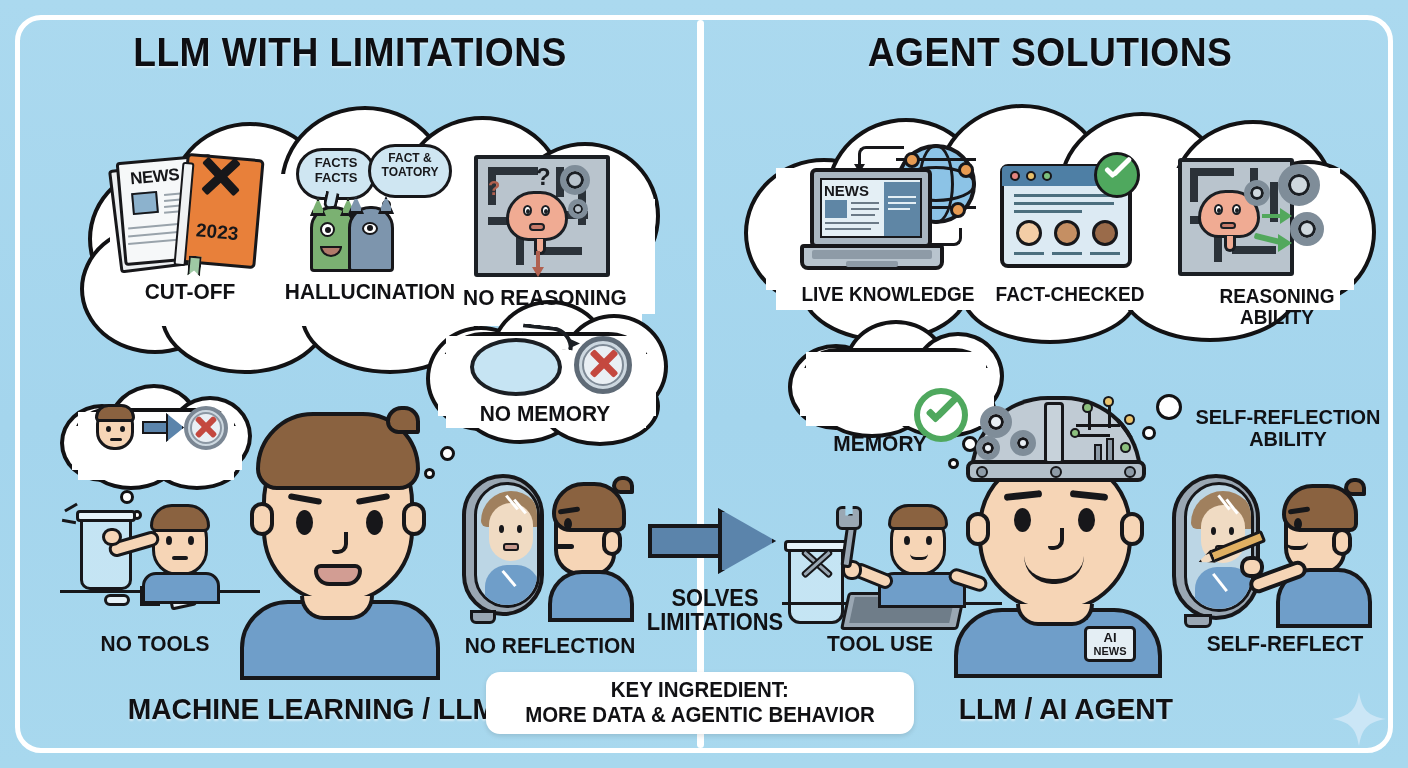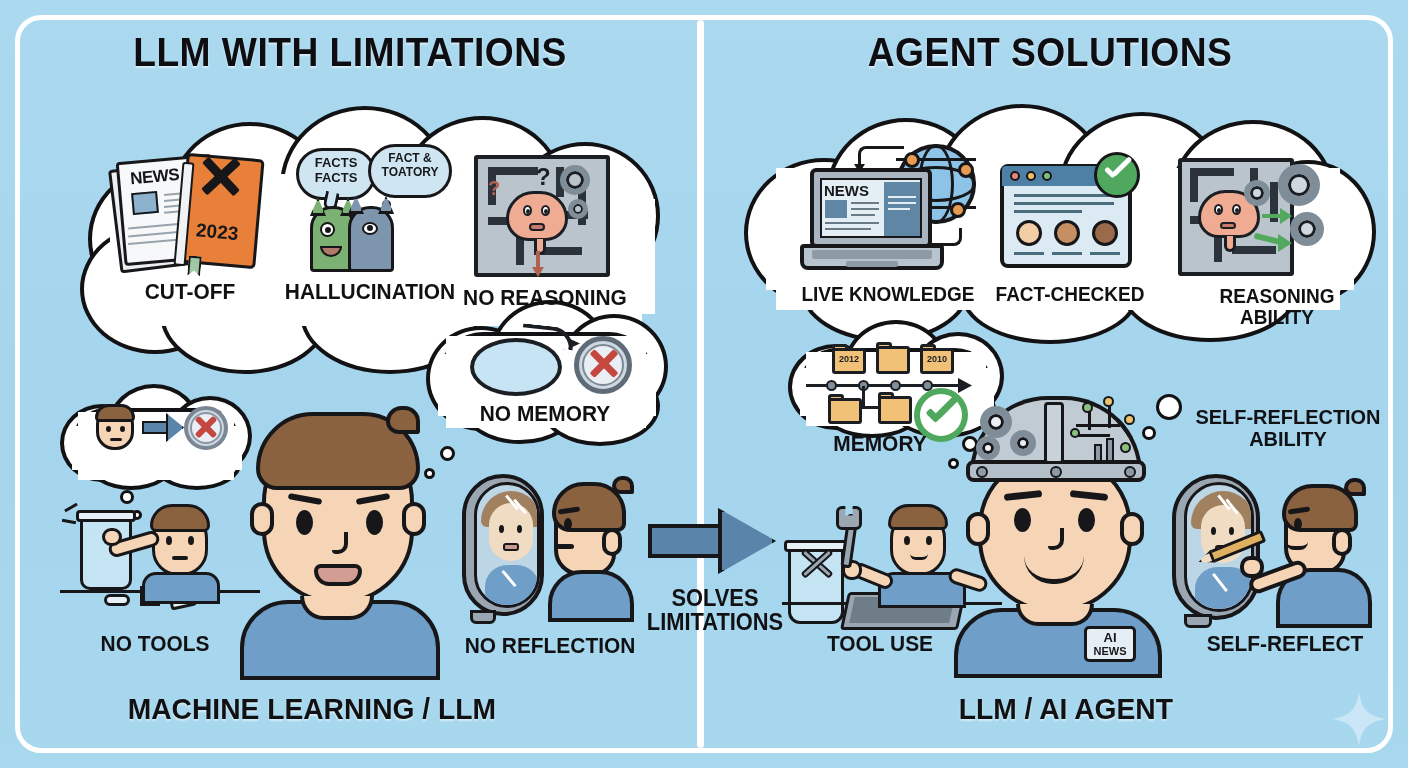--- a/index.html
+++ b/index.html
@@ -326,20 +326,24 @@
 
   <div class="art" style="left:648px; top:508px; width:130px; height:66px; z-index:10;">
     <div style="position:absolute;left:0;top:16px;width:74px;height:34px;background:#5b84ab;border:4px solid #17171a;border-right:none;"></div>
     <div style="position:absolute;left:70px;top:0px;width:58px;height:66px;background:#5b84ab;border:4px solid #17171a;clip-path:polygon(0 0,100% 50%,0 100%);"></div>
   </div>
   <div class="cap" style="left:620px; top:586px; width:190px; font-size:23px; z-index:10;">
     <span>SOLVES</span><br>
     <span>LIMITATIONS</span>
   </div>
 
+  <div id="key-box">
+    <div>KEY INGREDIENT:</div>
+    <div>MORE DATA &amp; AGENTIC BEHAVIOR</div>
+  </div>
 
   <div class="cloud" style="left:740px; top:104px; width:640px; height:240px; z-index:2;">
     <div class="lump" style="left:4px;  top:54px;  width:160px; height:150px;"></div>
     <div class="lump" style="left:86px; top:14px;  width:160px; height:152px;"></div>
     <div class="lump" style="left:196px;top:0px;   width:172px; height:162px;"></div>
     <div class="lump" style="left:318px;top:8px;   width:168px; height:158px;"></div>
     <div class="lump" style="left:430px;top:16px;  width:166px; height:156px;"></div>
     <div class="lump" style="left:500px;top:56px;  width:136px; height:144px;"></div>
     <div class="lump" style="left:60px; top:130px; width:170px; height:108px;"></div>
     <div class="lump" style="left:220px;top:136px; width:180px; height:104px;"></div>
@@ -446,45 +450,20 @@
     <div style="position:absolute;left:84px;top:56px;width:20px;height:4px;background:#52a85c;"></div>
     <div style="position:absolute;left:102px;top:50px;width:12px;height:16px;background:#52a85c;clip-path:polygon(0 0,100% 50%,0 100%);"></div>
     <div style="position:absolute;left:76px;top:78px;width:28px;height:6px;background:#52a85c;transform:rotate(14deg);border-radius:2px;"></div>
     <div style="position:absolute;left:100px;top:76px;width:14px;height:18px;background:#52a85c;clip-path:polygon(0 0,100% 50%,0 100%);"></div>
   </div>
   <div class="cap" style="left:1182px; top:286px; width:190px; font-size:20px;">
     <span>REASONING</span><br>
     <span>ABILITY</span>
   </div>
 
-  <div class="art" style="left:806px; top:340px; width:180px; height:92px;">
-
-    <div style="position:absolute;left:0px;top:44px;width:156px;height:3px;background:#1b1f24;"></div>
-    <div style="position:absolute;left:152px;top:38px;width:14px;height:15px;background:#1b1f24;clip-path:polygon(0 0,100% 50%,0 100%);"></div>
-    <div style="position:absolute;left:20px;top:40px;width:11px;height:11px;background:#7e8f9c;border:2px solid #1b1f24;border-radius:50%;"></div>
-    <div style="position:absolute;left:52px;top:40px;width:11px;height:11px;background:#7e8f9c;border:2px solid #1b1f24;border-radius:50%;"></div>
-    <div style="position:absolute;left:84px;top:40px;width:11px;height:11px;background:#7e8f9c;border:2px solid #1b1f24;border-radius:50%;"></div>
-    <div style="position:absolute;left:116px;top:40px;width:11px;height:11px;background:#7e8f9c;border:2px solid #1b1f24;border-radius:50%;"></div>
-
-    <div style="position:absolute;left:26px;top:8px;width:34px;height:26px;background:#f0c177;border:3px solid #1b1f24;border-radius:3px;"></div>
-    <div style="position:absolute;left:26px;top:4px;width:16px;height:7px;background:#f0c177;border:3px solid #1b1f24;border-radius:3px 3px 0 0;"></div>
-    <div style="position:absolute;left:26px;top:14px;width:34px;text-align:center;font:bold 9px 'Liberation Sans',sans-serif;color:#1b1f24;">2012</div>
-    <div style="position:absolute;left:70px;top:6px;width:34px;height:28px;background:#f0c177;border:3px solid #1b1f24;border-radius:3px;"></div>
-    <div style="position:absolute;left:70px;top:2px;width:16px;height:7px;background:#f0c177;border:3px solid #1b1f24;border-radius:3px 3px 0 0;"></div>
-    <div style="position:absolute;left:114px;top:8px;width:34px;height:26px;background:#f0c177;border:3px solid #1b1f24;border-radius:3px;"></div>
-    <div style="position:absolute;left:114px;top:4px;width:16px;height:7px;background:#f0c177;border:3px solid #1b1f24;border-radius:3px 3px 0 0;"></div>
-    <div style="position:absolute;left:114px;top:14px;width:34px;text-align:center;font:bold 9px 'Liberation Sans',sans-serif;color:#1b1f24;">2010</div>
-
-    <div style="position:absolute;left:22px;top:58px;width:34px;height:26px;background:#f0c177;border:3px solid #1b1f24;border-radius:3px;"></div>
-    <div style="position:absolute;left:22px;top:54px;width:16px;height:7px;background:#f0c177;border:3px solid #1b1f24;border-radius:3px 3px 0 0;"></div>
-    <div style="position:absolute;left:72px;top:56px;width:34px;height:28px;background:#f0c177;border:3px solid #1b1f24;border-radius:3px;"></div>
-    <div style="position:absolute;left:72px;top:52px;width:16px;height:7px;background:#f0c177;border:3px solid #1b1f24;border-radius:3px 3px 0 0;"></div>
-    <div style="position:absolute;left:56px;top:66px;width:18px;height:3px;background:#1b1f24;"></div>
-    <div style="position:absolute;left:56px;top:46px;width:3px;height:22px;background:#1b1f24;"></div>
-  </div>
 
   <div class="art" style="left:914px; top:388px; width:54px; height:54px;">
     <div style="position:absolute;left:0;top:0;width:54px;height:54px;border:6px solid #4fa85e;background:#fff;border-radius:50%;"></div>
     <div style="position:absolute;left:12px;top:24px;width:14px;height:7px;background:#4fa85e;transform:rotate(45deg);border-radius:2px;"></div>
     <div style="position:absolute;left:19px;top:16px;width:27px;height:7px;background:#4fa85e;transform:rotate(-45deg);border-radius:2px;"></div>
   </div>
   <div class="cap" style="left:800px; top:432px; width:160px; font-size:22px;">MEMORY</div>
 
   <div class="art" style="left:782px; top:498px; width:220px; height:150px;">
 

